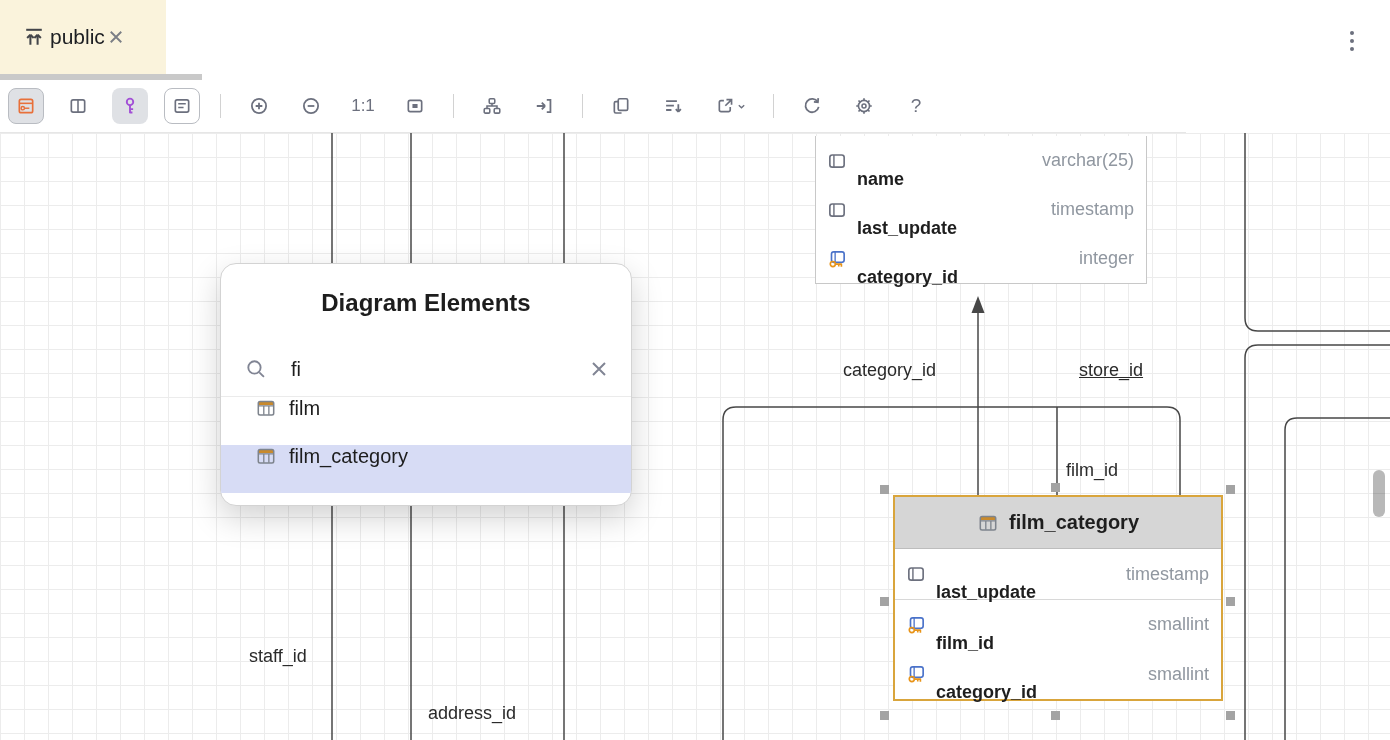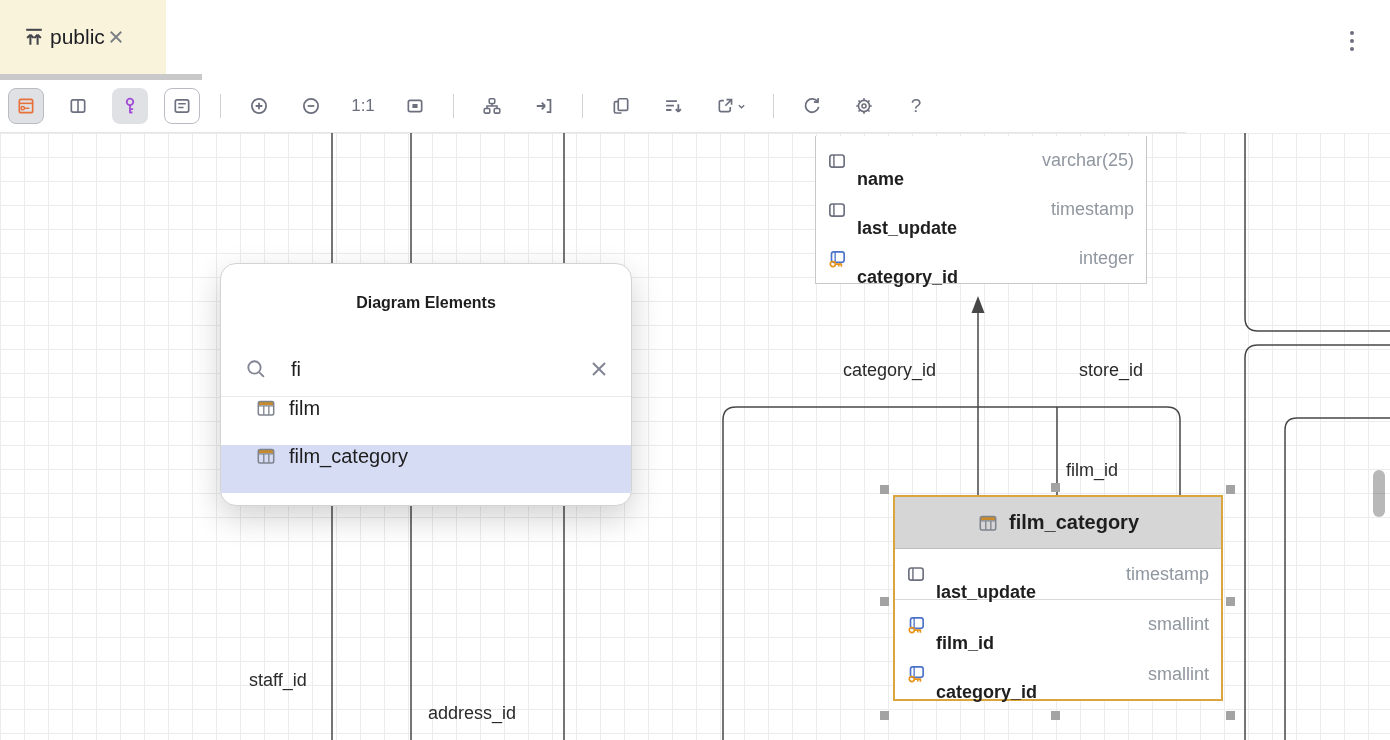--- a/index.html
+++ b/index.html
@@ -51,21 +51,21 @@
   .t-filmcat .db-row { height:50px; }
   .db-row.sep { border-top:1px solid #D8D8D8; }
 
   .handle { position:absolute; width:9px; height:9px; background:#A3A3A3; }
 
   
   .popup { position:absolute; left:220px; top:130px; width:412px; background:#fff;
            border:1px solid #D3D3D3; border-radius:16px; overflow:hidden;
            box-shadow:0 12px 32px rgba(0,0,0,.18); padding-bottom:12px; }
   .popup-title { height:78px; display:flex; align-items:center; justify-content:center;
-                 font-size:16px; font-weight:bold; color:#1d1d1d; }
+                 font-size:24px; font-weight:bold; color:#1d1d1d; }
   .popup-search { height:54px; display:flex; align-items:center; gap:24px; padding:0 24px; }
   .popup-search input { border:none; outline:none; flex:1; font-size:20px; color:#1d1d1d;
                         font-family:"Liberation Sans", sans-serif; background:transparent; }
   .popup-divider { height:1px; background:#EBEBEB; }
   .popup-item { height:48px; display:flex; align-items:flex-start; gap:12px; padding:0 24px 0 34px;
                 font-size:20px; color:#1d1d1d; cursor:default; }
   .popup-item.selected { background:#D7DCF5; }
 
   
   .vscroll-thumb { position:absolute; right:5px; top:337px; width:12px; height:47px;
@@ -223,23 +223,23 @@
         <path d="M1057 274 V362"></path>
         <path d="M978 362 V179"></path>
         <path d="M1245 0 V185 Q1245 198 1258 198 H1390"></path>
         <path d="M1390 212 H1258 Q1245 212 1245 225 V607"></path>
         <path d="M1390 285 H1297 Q1285 285 1285 297 V607"></path>
       </g>
       <polygon points="978,163 971.5,180 984.5,180" fill="#474747"></polygon>
     </svg>
 
     <div class="edge-label" style="left:843px; top:227px;">category_id</div>
-    <div class="edge-label" style="left:1079px; top:227px;">store_id</div>
+    <div class="edge-label" style="left:1079px; top:227px;text-decoration:underline;">store_id</div>
     <div class="edge-label" style="left:1066px; top:327px;">film_id</div>
-    <div class="edge-label" style="left:249px; top:513px;margin-top:24px;">staff_id</div>
+    <div class="edge-label" style="left:249px; top:513px;">staff_id</div>
     <div class="edge-label" style="left:428px; top:570px;">address_id</div>
 
     <div class="db-table t-category">
       <div class="db-row">
         <svg width="22" height="22" viewBox="0 0 20 20">
           <rect x="3.5" y="4.5" width="13" height="11" rx="2.2" fill="none" stroke="#6C707E" stroke-width="1.5"></rect>
           <path d="M7.2 4.5 V15.5" stroke="#6C707E" stroke-width="1.3" fill="none"></path>
         </svg>
         <span class="col-name">name</span>
         <span class="col-type">varchar(25)</span>

